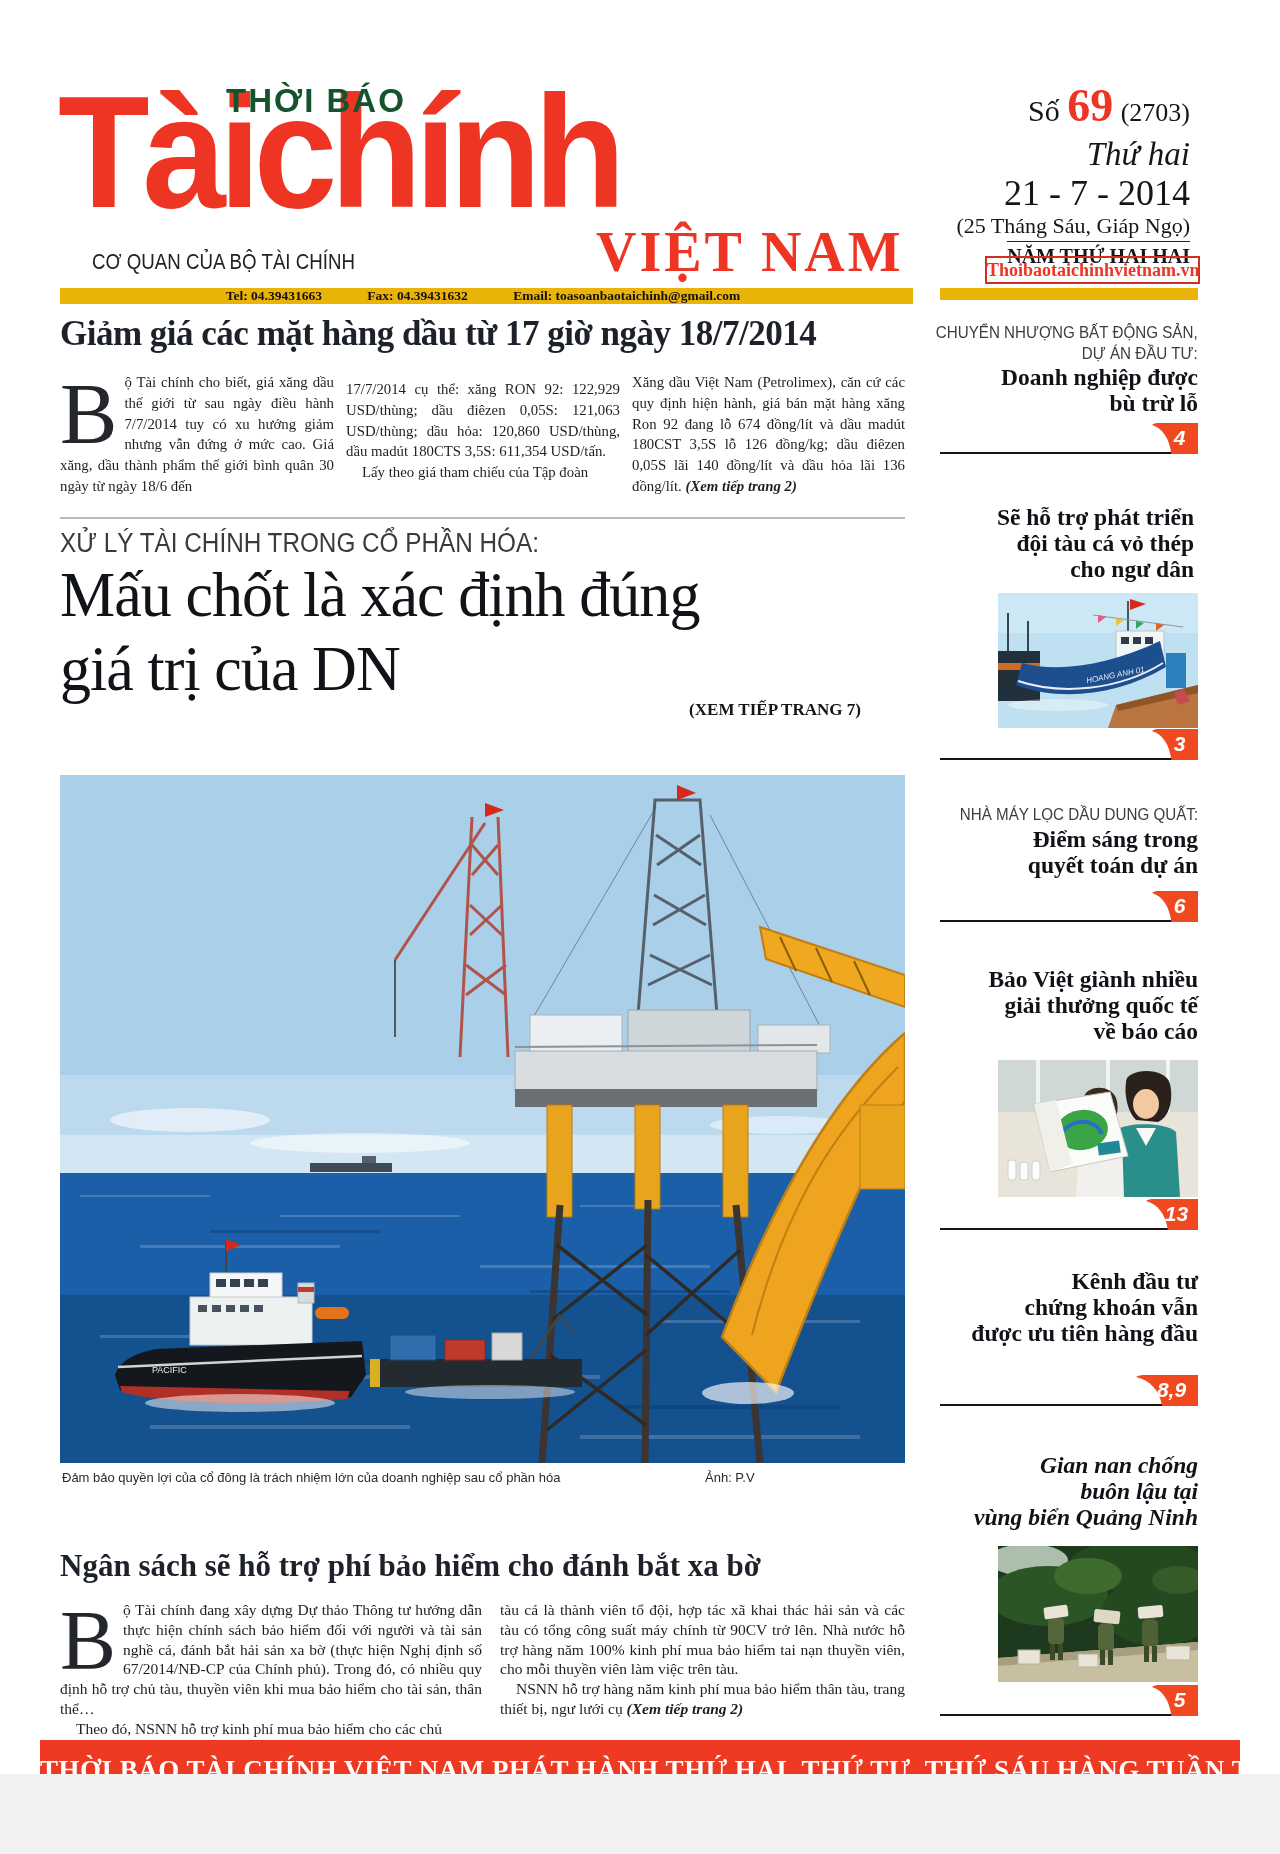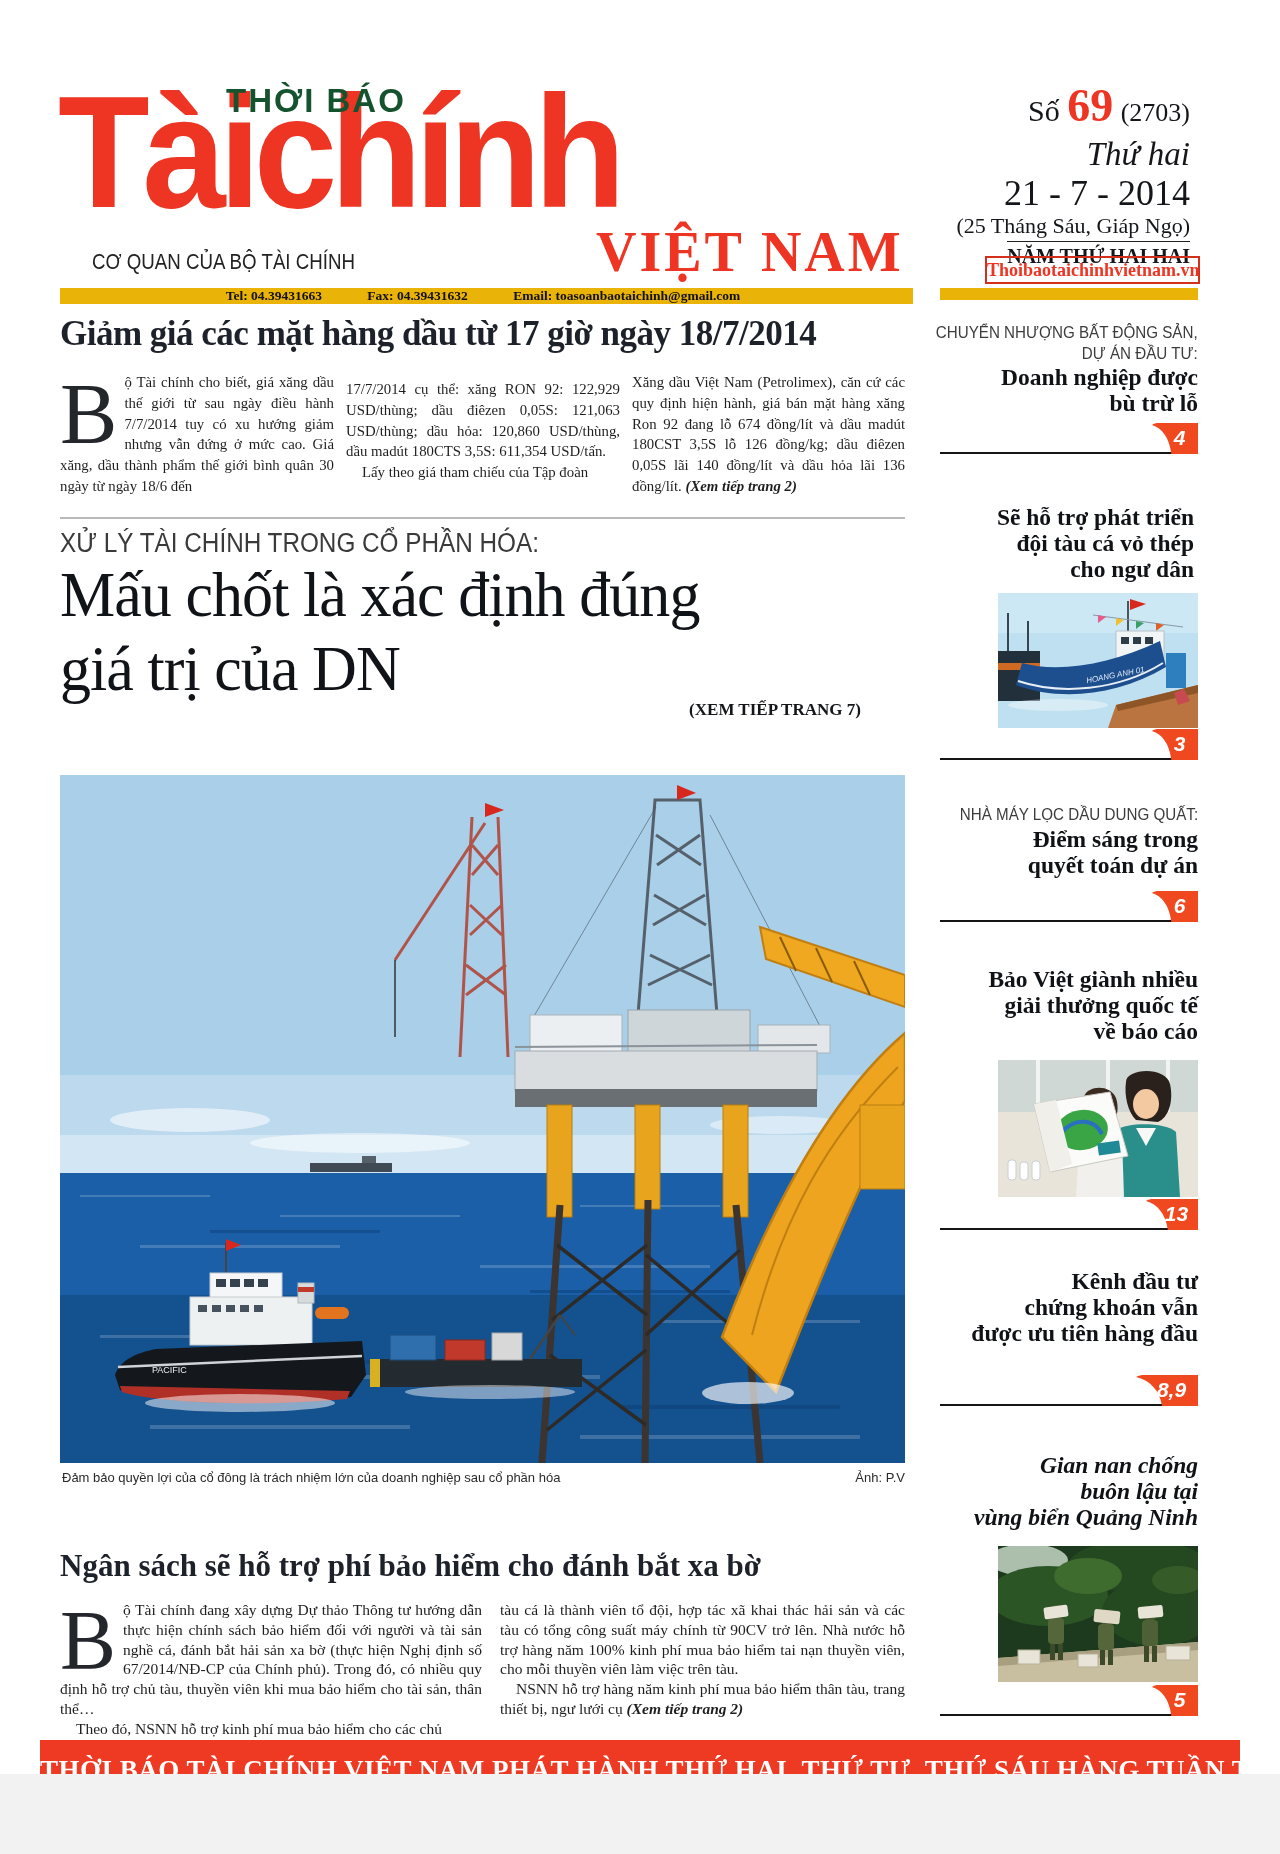--- a/index.html
+++ b/index.html
@@ -246,21 +246,21 @@
         <rect x="330" y="560" width="46" height="25" fill="#2f6fae" stroke="#1d4f80"></rect>
         <rect x="385" y="565" width="40" height="20" fill="#c0392b" stroke="#8e261c"></rect>
         <rect x="432" y="558" width="30" height="27" fill="#d8d8d8" stroke="#a8a8a8"></rect>
         <line x1="470" y1="584" x2="500" y2="540" stroke="#444" stroke-width="2.5"></line>
         <line x1="500" y1="540" x2="515" y2="560" stroke="#444" stroke-width="2"></line>
       </g>
       <ellipse cx="180" cy="628" rx="95" ry="9" fill="#ffffff" opacity="0.5"></ellipse>
       <ellipse cx="430" cy="617" rx="85" ry="7" fill="#ffffff" opacity="0.45"></ellipse>
     </svg>
   </div>
-  <div class="abs caption" style="left:705px;top:1470px;width:200px;text-align:right;">Ảnh:  P.V</div>
+  <div class="abs caption" style="left:705px;top:1470px;width:200px;">Ảnh:  P.V</div>
 
   <div class="abs headline2" style="left:60px;top:1548px;width:845px;">Ngân sách sẽ hỗ trợ phí bảo hiểm cho đánh bắt xa bờ</div>
 
   <div class="abs bodycol2" style="left:60px;top:1600px;width:422px;height:142px;">
     <p><span class="dropcap2">B</span><span>ộ Tài chính đang xây dựng Dự thảo Thông tư hướng dẫn thực hiện chính sách bảo hiểm đối với người và tài sản nghề cá, đánh bắt hải sản xa bờ (thực hiện Nghị định số 67/2014/NĐ-CP của Chính phủ). Trong đó, có nhiều quy định hỗ trợ chủ tàu, thuyền viên khi mua bảo hiểm cho tài sản, thân thể…</span></p>
     <p class="ind">Theo đó, NSNN hỗ trợ kinh phí mua bảo hiểm cho các chủ</p>
   </div>
   <div class="abs bodycol2" style="left:500px;top:1600px;width:405px;height:142px;">
     <p>tàu cá là thành viên tổ đội, hợp tác xã khai thác hải sản và các tàu có tổng công suất máy chính từ 90CV trở lên. Nhà nước hỗ trợ hàng năm 100% kinh phí mua bảo hiểm tai nạn thuyền viên, cho mỗi thuyền viên làm việc trên tàu.</p>
     <p class="ind"><span>NSNN hỗ trợ hàng năm kinh phí mua bảo hiểm thân tàu, trang thiết bị, ngư lưới cụ</span> <span class="cont">(Xem tiếp trang 2)</span></p>

